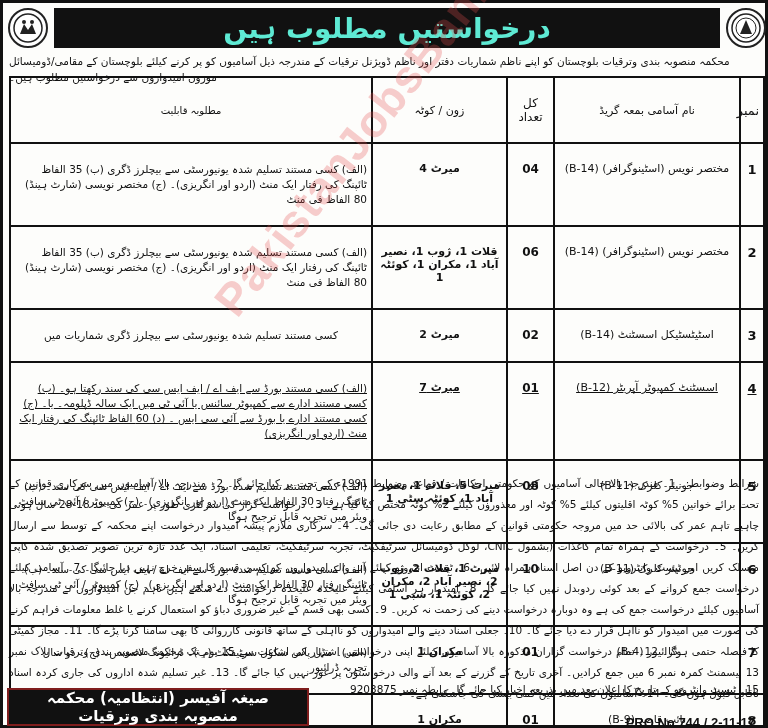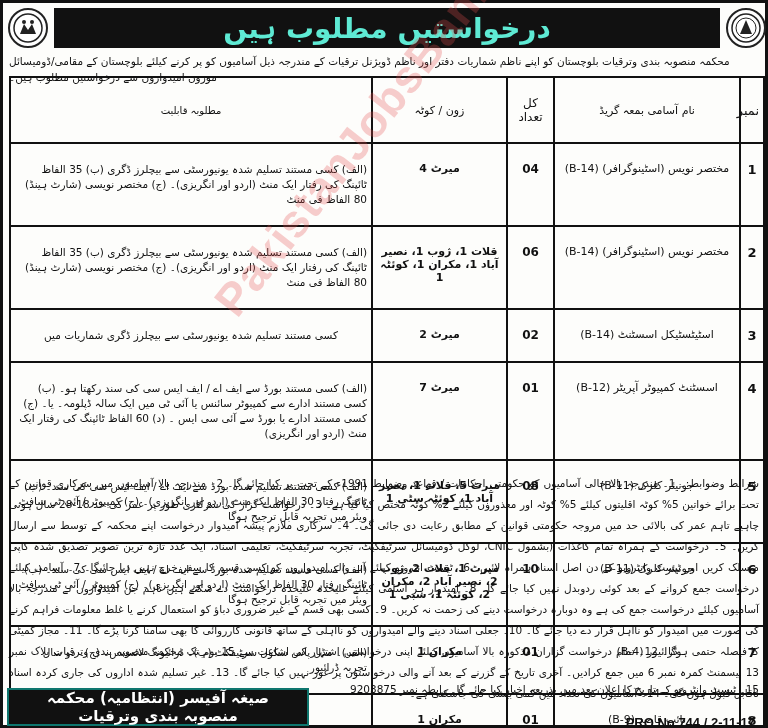--- a/index.html
+++ b/index.html
@@ -21,28 +21,28 @@
   
   table.jobs { position: absolute; left: 6px; top: 73px; width: 756px; border-collapse: collapse; direction: rtl; table-layout: fixed; }
   table.jobs td, table.jobs th { border: 2px solid #111; font-size: 10.5px; vertical-align: top; padding: 18px 4px; }
   table.jobs th { font-weight: normal; height: 23px; vertical-align: middle; text-align: center; font-size: 10px; }
   .c-no { width: 24px; text-align: center; font-weight: bold; font-size: 13px !important; }
   .c-title { width: 186px; text-align: center; font-size: 11px !important; }
   .c-count { width: 47px; text-align: center; font-weight: bold; font-size: 12px !important; }
   .c-zone { width: 135px; text-align: center; font-size: 11px !important; font-weight: bold; }
   .c-qual { text-align: right; line-height: 15px; }
   tr.r1 td { height: 48px; } tr.r2 td { height: 48px; } tr.r3 td { height: 29px; border-radius: 12px; }
-  tr.r4 td { height: 81px; } tr.r5 td { height: 50px; } tr.r6 td { height: 50px; }
+  tr.r4 td { height: 81px; text-decoration: underline; } tr.r5 td { height: 50px; } tr.r6 td { height: 50px; }
   tr.r7 td { height: 24px; margin-top: 36px; } tr.r8 td { height: 25px; } tr.r9 td { height: 24px; }
   .center { text-align: center !important; }
 
   
   .terms { position: absolute; left: 6px; right: 6px; top: 470px; height: 210px; font-size: 10.5px; line-height: 21px; text-align: justify; text-align-last: right; }
 
-  .office-box { position: absolute; left: 4px; top: 685px; width: 302px; height: 38px; background: #111; color: #fff; border: 2px solid #0f766e; display:flex; flex-direction:column; align-items:center; justify-content:center; font-weight:bold; }
+  .office-box { position: absolute; left: 4px; top: 685px; width: 302px; height: 38px; background: #111; color: #fff; border: 2px solid #7f1d1d; display:flex; flex-direction:column; align-items:center; justify-content:center; font-weight:bold; }
   .office-line1 { font-size: 15px; line-height: 18px; }
   .office-line2 { font-size: 15px; line-height: 18px; }
   .last-line { position: absolute; left: 296px; right: 6px; top: 680px; font-size: 10.5px; text-align: right; }
   .prq { position: absolute; right: 10px; top: 706px; font-family: "Liberation Sans", sans-serif; font-weight: bold; font-size: 13px; direction: ltr; margin-top: 6px; }
 
   .watermark { position: absolute; left: 200px; top: 290px; font-family: "Liberation Sans", sans-serif; font-size: 46px; font-weight: bold; color: rgba(230,80,80,0.28); transform: rotate(-52deg); transform-origin: left top; white-space: nowrap; pointer-events: none; letter-spacing: 1px; }
 </style>
 </head>
 <body>
 

